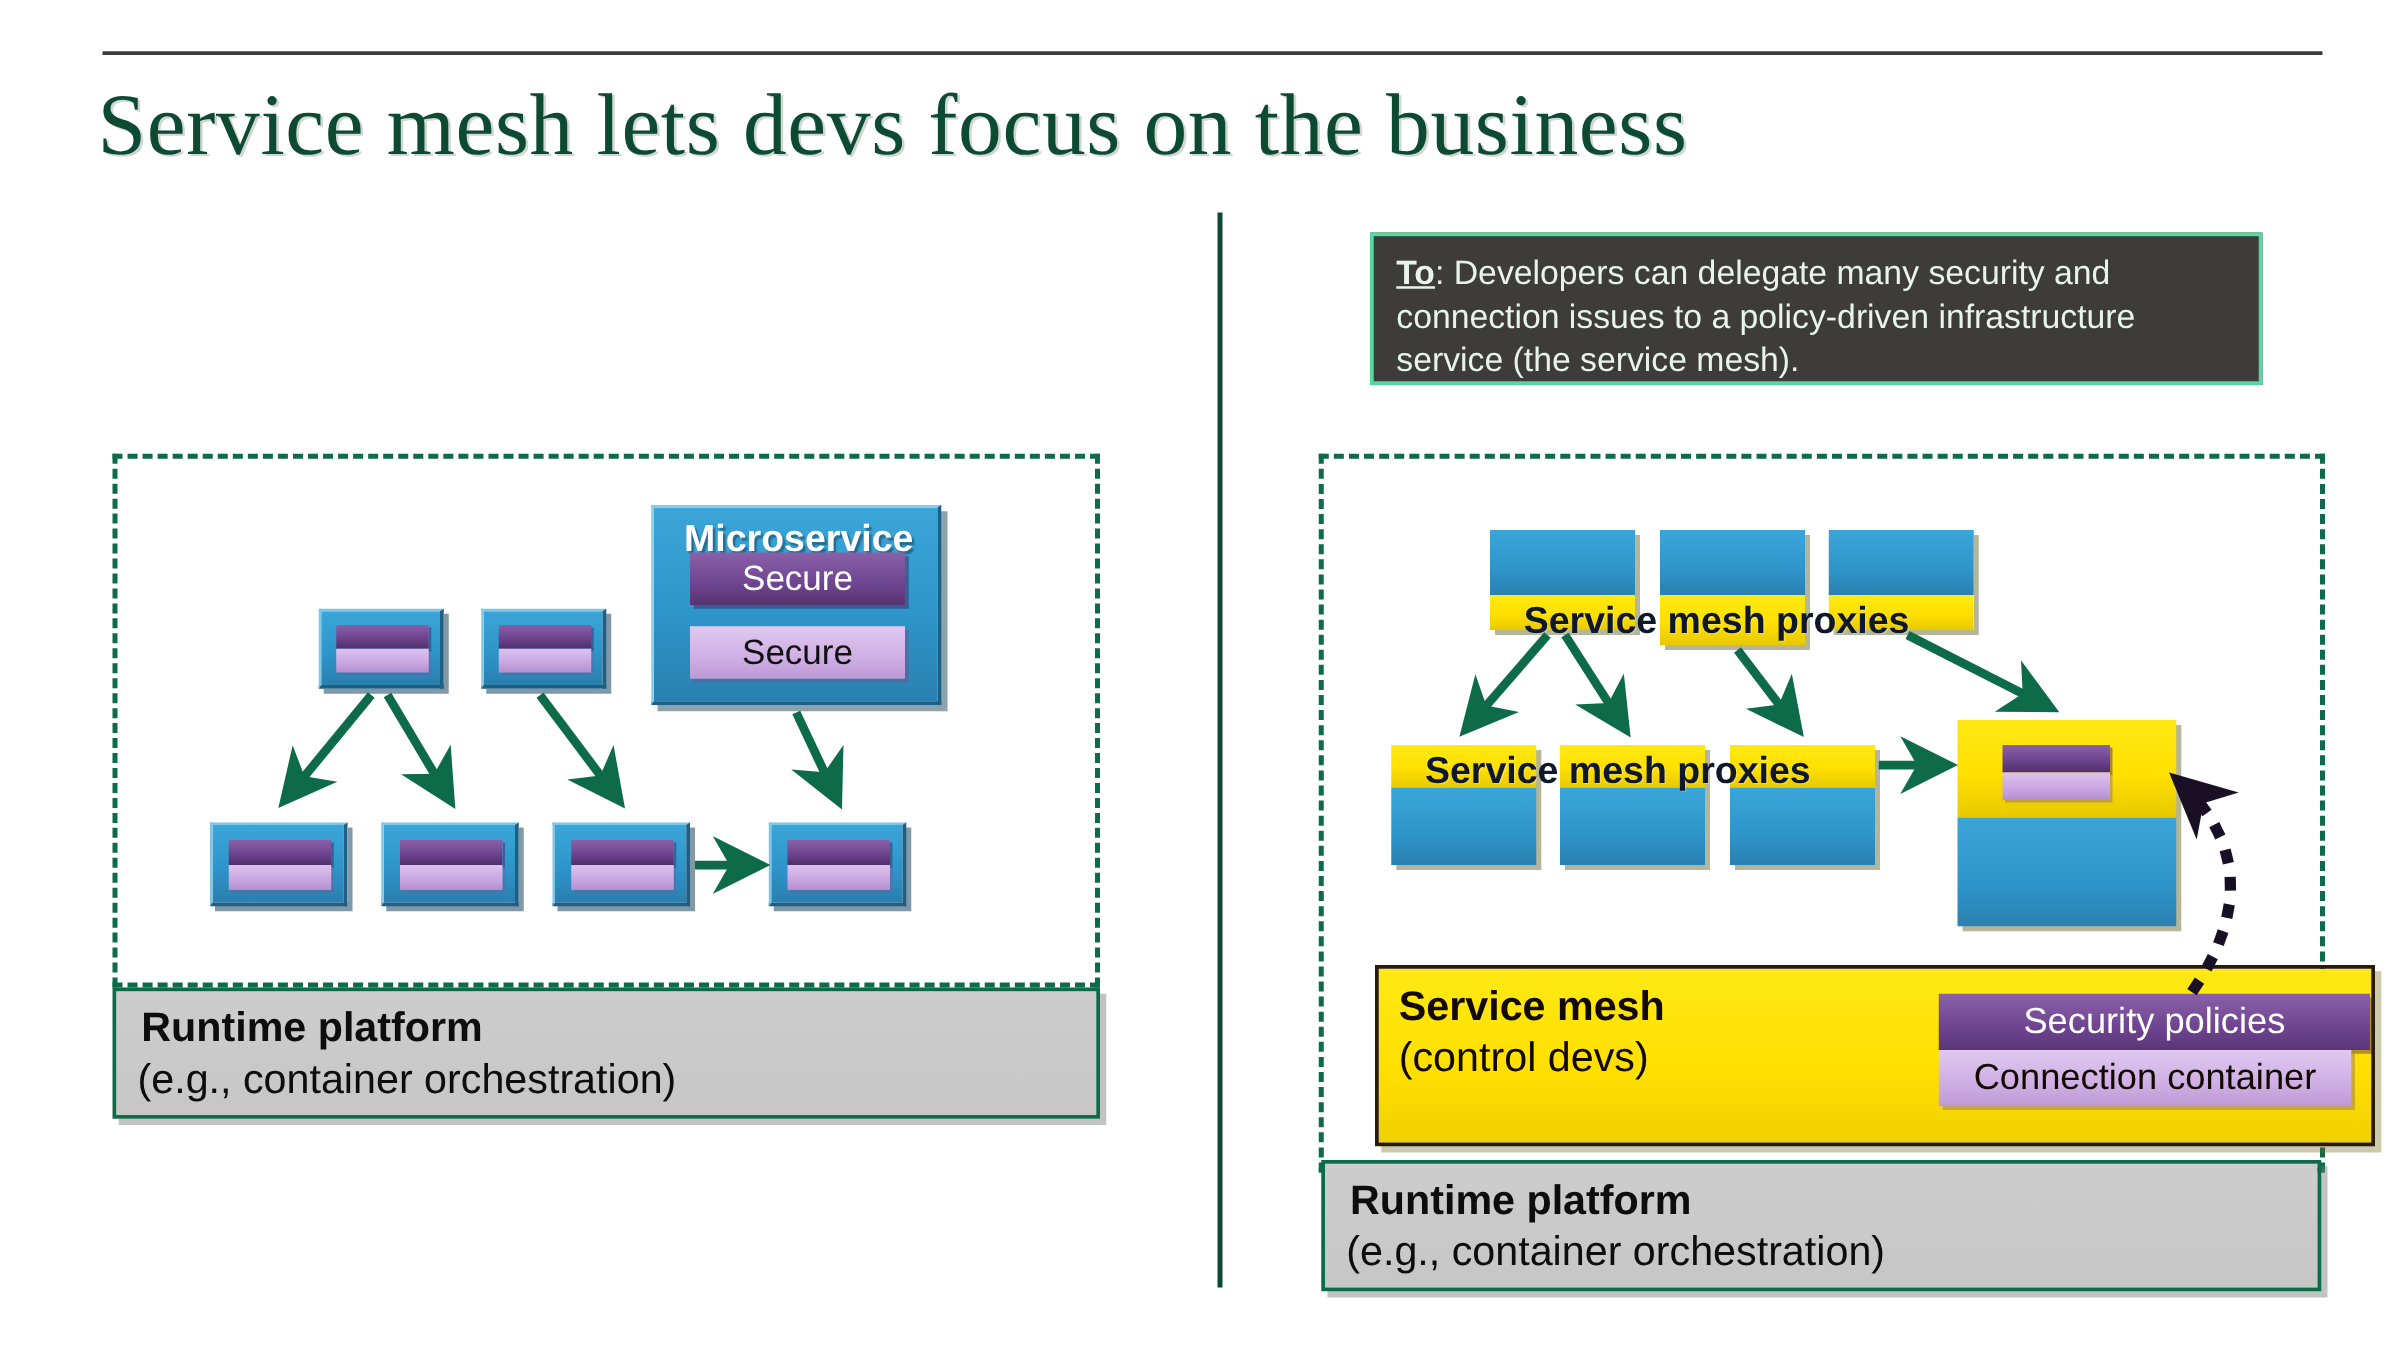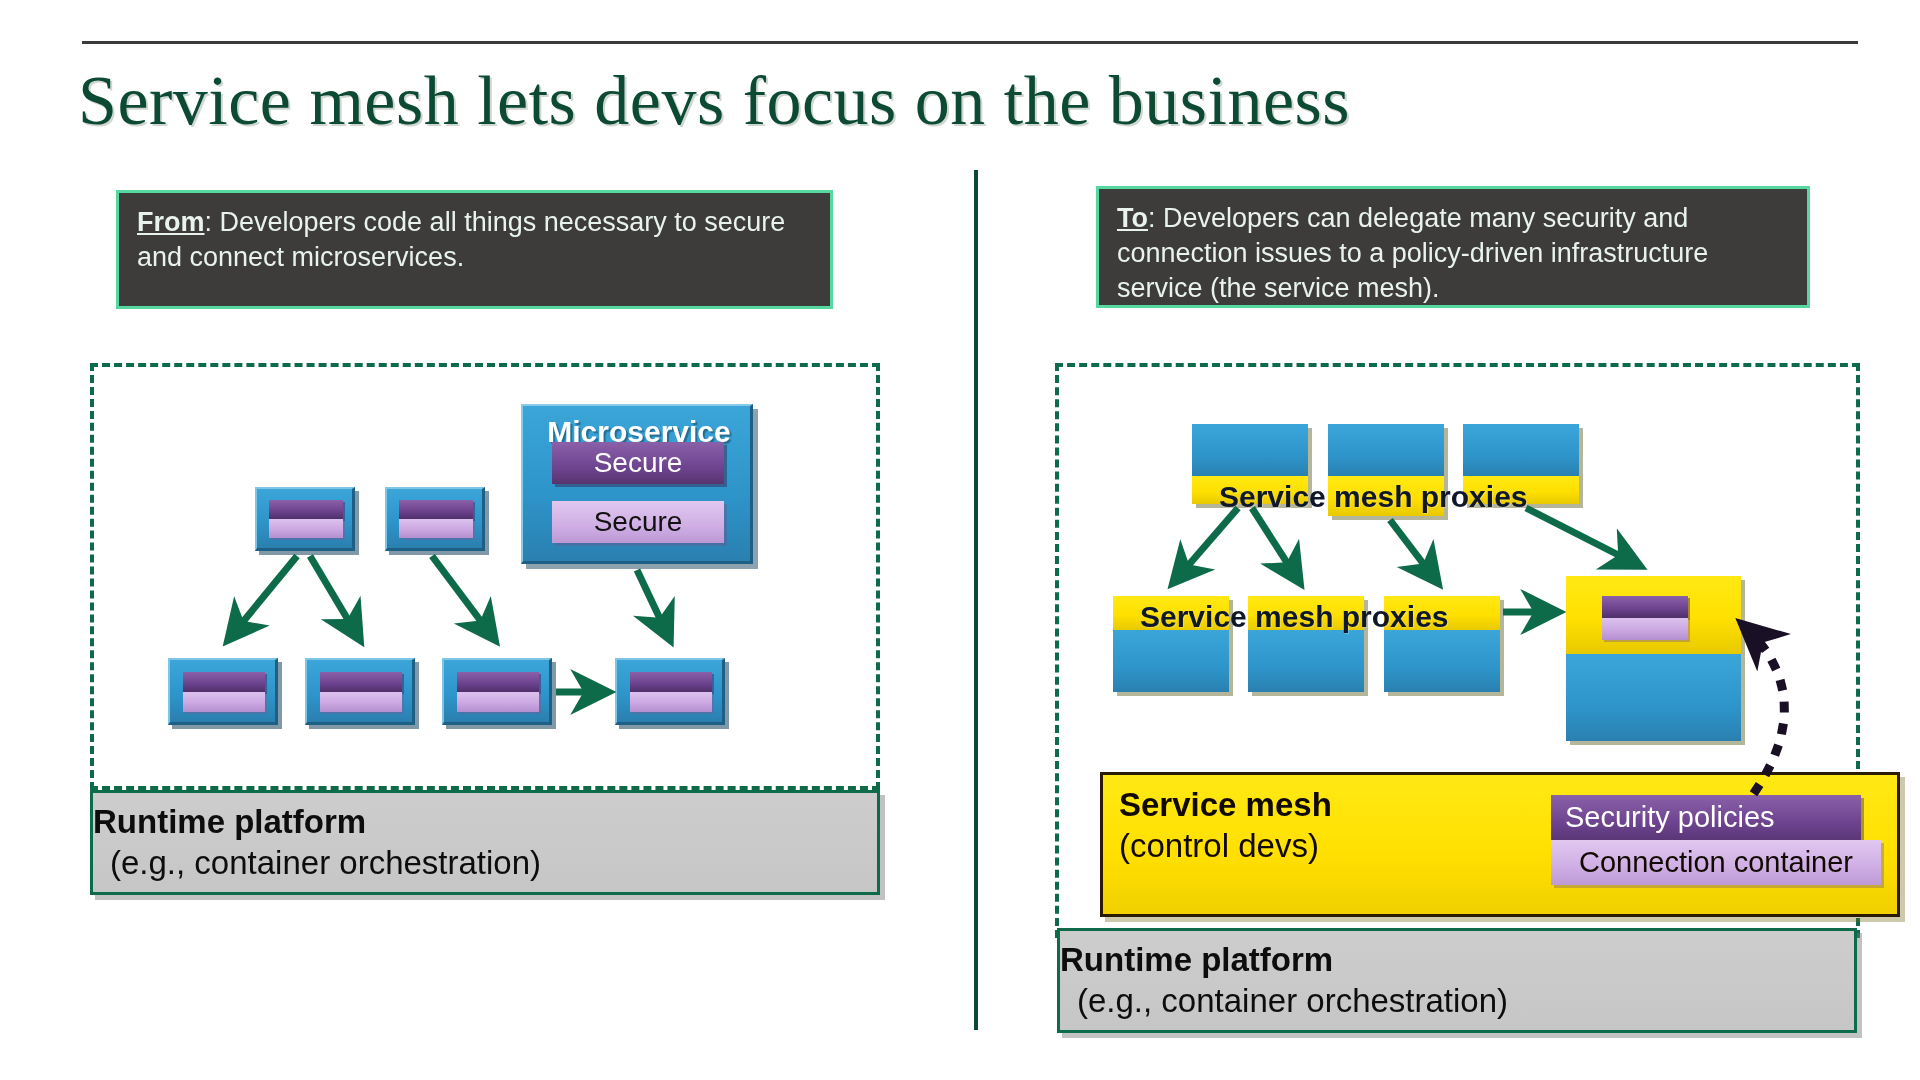--- a/index.html
+++ b/index.html
@@ -73,54 +73,51 @@
       background:linear-gradient(180deg,#ffe914 0%,#ffe000 55%,#e8c900 100%);}
   .pxy-label{position:absolute;color:#0f172a;font-weight:700;font-size:30px;
       white-space:nowrap;text-shadow:1px 1px 0 rgba(255,255,255,.25);}
 
   
   .mesh{position:absolute;left:1100px;top:772px;width:800px;height:145px;box-sizing:border-box;
     background:linear-gradient(180deg,#ffe914 0%,#ffdf00 60%,#f0d000 100%);
     border:3px solid #2a1a08;box-shadow:5px 5px 0 rgba(110,100,20,.35);}
   .mesh-t1{position:absolute;left:16px;top:11px;font-size:33px;font-weight:700;color:#120a02;}
   .mesh-t2{position:absolute;left:16px;top:52px;font-size:33px;font-weight:400;color:#120a02;}
-  .pol-sec{position:absolute;left:448px;top:20px;width:296px;height:45px;
+  .pol-sec{position:absolute;left:448px;top:20px;width:345px;height:45px;
     background:linear-gradient(180deg,#8a61a8 0%,#6e4490 60%,#5a3677 100%);
-    color:#ffffff;font-size:29px;line-height:45px;text-align:left;
-    box-shadow:3px 3px 0 rgba(55,30,75,.4);padding-left:14px;}
+    color:#ffffff;font-size:29px;line-height:45px;text-align:center;
+    box-shadow:3px 3px 0 rgba(55,30,75,.4);}
   .pol-con{position:absolute;left:448px;top:65px;width:330px;height:45px;
     background:linear-gradient(180deg,#e0c8f0 0%,#cfaee4 60%,#bd99d5 100%);
     color:#120a02;font-size:29px;line-height:45px;text-align:center;
     box-shadow:3px 3px 0 rgba(110,80,140,.35);}
 
   
   .runtime{position:absolute;box-sizing:border-box;
     background:linear-gradient(180deg,#cdcdcd 0%,#c6c6c6 100%);
     border:3px solid #0d6b4a;box-shadow:5px 5px 0 rgba(120,120,120,.45);}
-  .rt-t1{position:absolute;left:0;top:10px;font-size:33px;font-weight:700;color:#0d0d0d;}
+  .rt-t1{position:absolute;left:20px;top:10px;font-size:33px;font-weight:700;color:#0d0d0d;}
   .rt-t2{position:absolute;left:17px;top:51px;font-size:33px;font-weight:400;color:#0d0d0d;}
   .rt-left{left:90px;top:790px;width:790px;height:105px;}
   .rt-right{left:1057px;top:928px;width:800px;height:105px;}
 
   svg.ov{position:absolute;left:0;top:0;width:1920px;height:1080px;pointer-events:none;}
 </style>
 </head>
 <body>
 
 <div id="slide">
 
   <div class="top-rule"></div>
 
   <div class="title">Service mesh lets devs focus on the business</div>
 
   <div class="divider"></div>
 
-  <div class="caption cap-left">
-    <span class="key">From</span><span>: Developers code all things necessary to secure and connect microservices.</span>
-  </div>
 
   <div class="caption cap-right">
     <span class="key">To</span><span>: Developers can delegate many security and connection issues to a policy-driven infrastructure service (the service mesh).</span>
   </div>
 
   <div class="dashed dashed-left"></div>
 
   <div class="svc" style="left:255px;top:487px;width:100px;height:64px;">
     <div class="bar-dark" style="left:12px;top:11px;width:74px;height:19px;"></div>
     <div class="bar-light" style="left:12px;top:30px;width:74px;height:19px;"></div>

